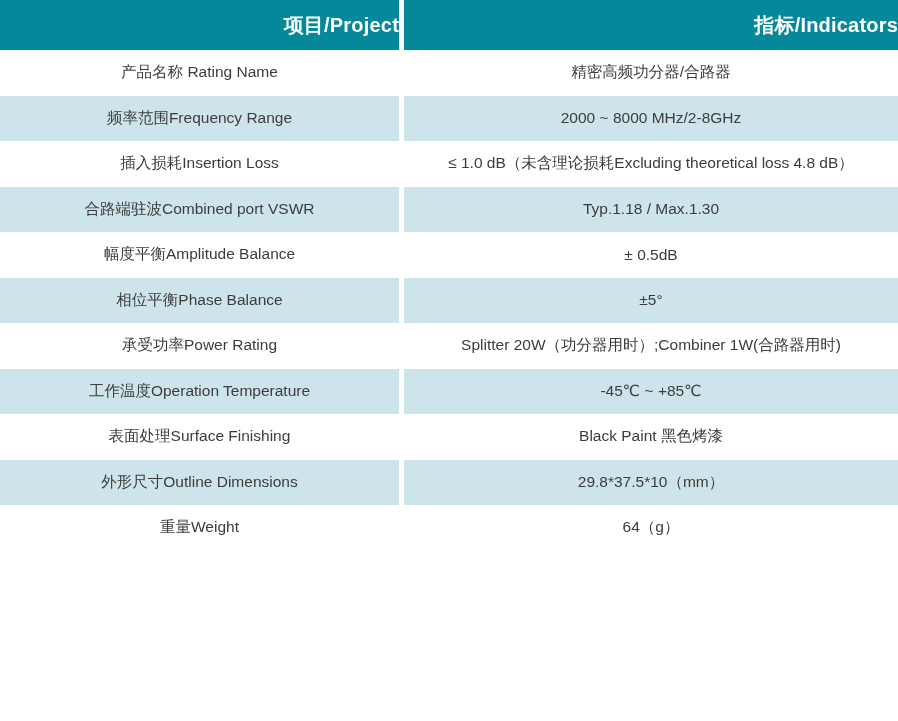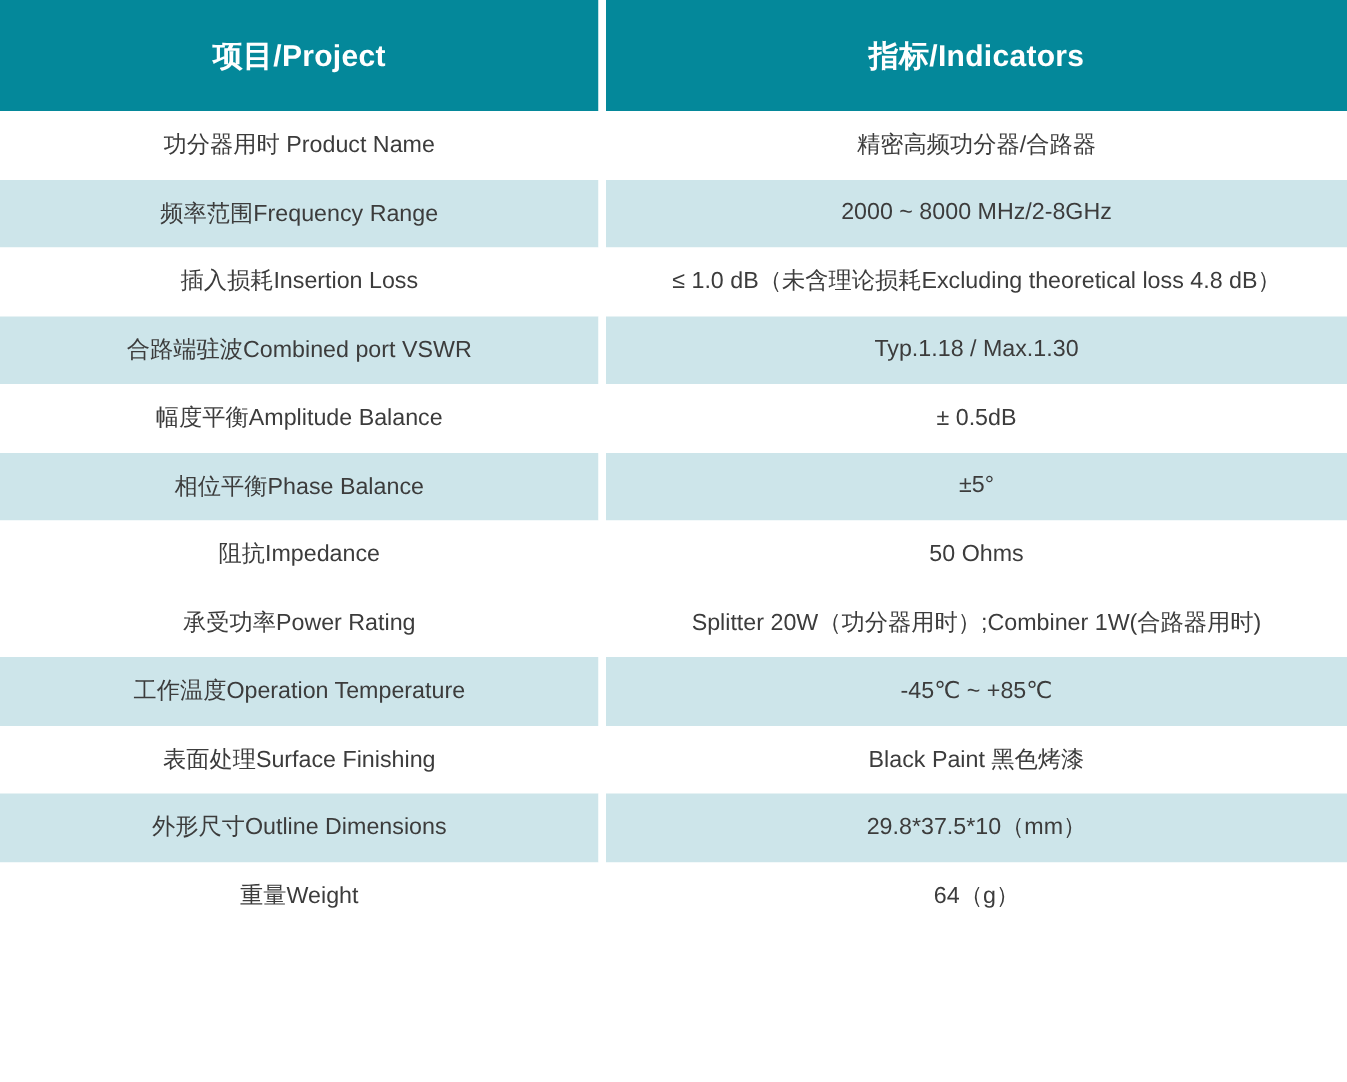--- a/index.html
+++ b/index.html
@@ -22,25 +22,25 @@
   }
   .spec-table col.col-project { width: 399px; }
   .spec-table col.col-gap     { width: 5px;  }
   .spec-table col.col-ind     { width: 494px; }
 
   .head-cell {
     background: #04889a;
     color: #ffffff;
     font-size: 20px;
     font-weight: bold;
-    text-align: center;
+    text-align: right;
     height: 50px;
     vertical-align: middle;
     letter-spacing: 0.2px;
-    padding: 12px;
+    padding: 0;
   }
   .gap-cell {
     background: #ffffff;
     padding: 0;
   }
   .body-cell {
     height: 45.5px;
     text-align: center;
     vertical-align: middle;
     font-size: 15.5px;
@@ -64,21 +64,21 @@
   </colgroup>
   <thead>
     <tr>
       <th class="head-cell">项目/Project</th>
       <th class="gap-cell"></th>
       <th class="head-cell">指标/Indicators</th>
     </tr>
   </thead>
   <tbody id="table-body">
       <tr class="row-odd">
-        <td class="body-cell">功分器用时 Product Name</td>
+        <td class="body-cell">产品名称 Rating Name</td>
         <td class="gap-cell"></td>
         <td class="body-cell">精密高频功分器/合路器</td>
       </tr>
       <tr class="row-even">
         <td class="body-cell">频率范围Frequency Range</td>
         <td class="gap-cell"></td>
         <td class="body-cell">2000 ~ 8000 MHz/2-8GHz</td>
       </tr>
       <tr class="row-odd">
         <td class="body-cell">插入损耗Insertion Loss</td>
@@ -92,25 +92,20 @@
       </tr>
       <tr class="row-odd">
         <td class="body-cell">幅度平衡Amplitude Balance</td>
         <td class="gap-cell"></td>
         <td class="body-cell">± 0.5dB</td>
       </tr>
       <tr class="row-even">
         <td class="body-cell">相位平衡Phase Balance</td>
         <td class="gap-cell"></td>
         <td class="body-cell">±5°</td>
-      </tr>
-      <tr class="row-odd">
-        <td class="body-cell">阻抗Impedance</td>
-        <td class="gap-cell"></td>
-        <td class="body-cell">50 Ohms</td>
       </tr>
       <tr class="row-odd">
         <td class="body-cell">承受功率Power Rating</td>
         <td class="gap-cell"></td>
         <td class="body-cell">Splitter 20W（功分器用时）;Combiner 1W(合路器用时)</td>
       </tr>
       <tr class="row-even">
         <td class="body-cell">工作温度Operation Temperature</td>
         <td class="gap-cell"></td>
         <td class="body-cell">-45℃ ~ +85℃</td>

